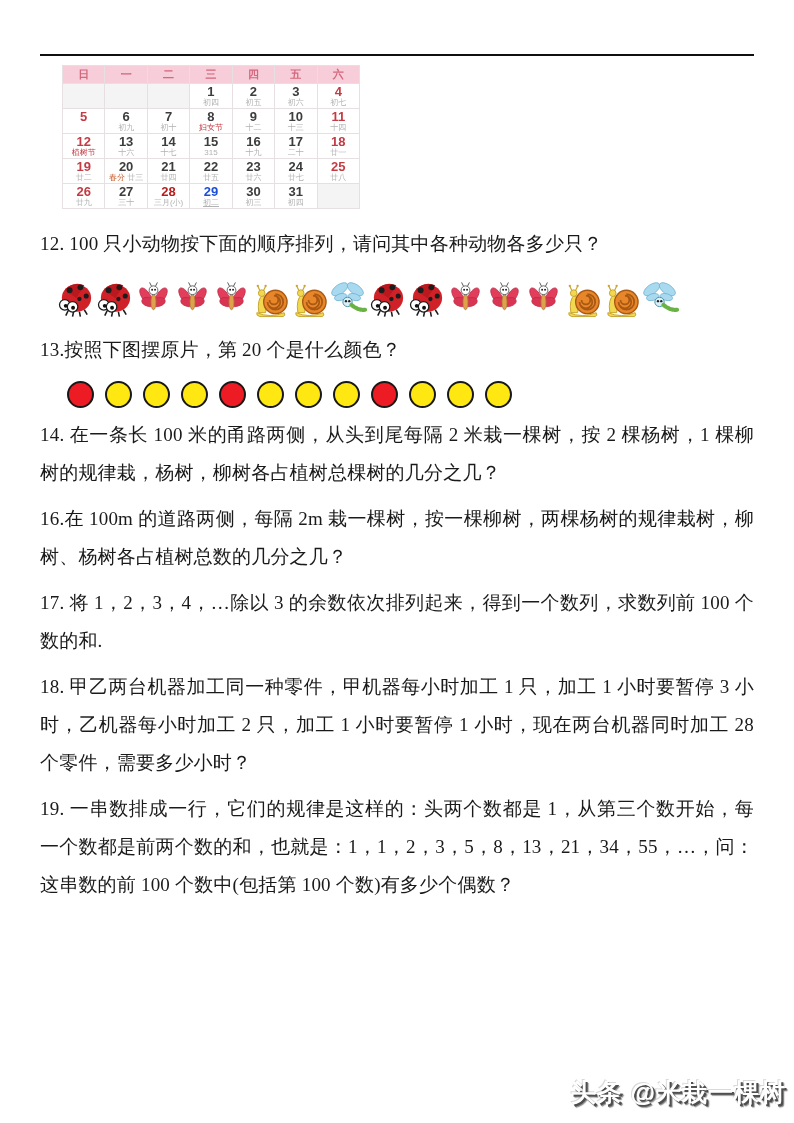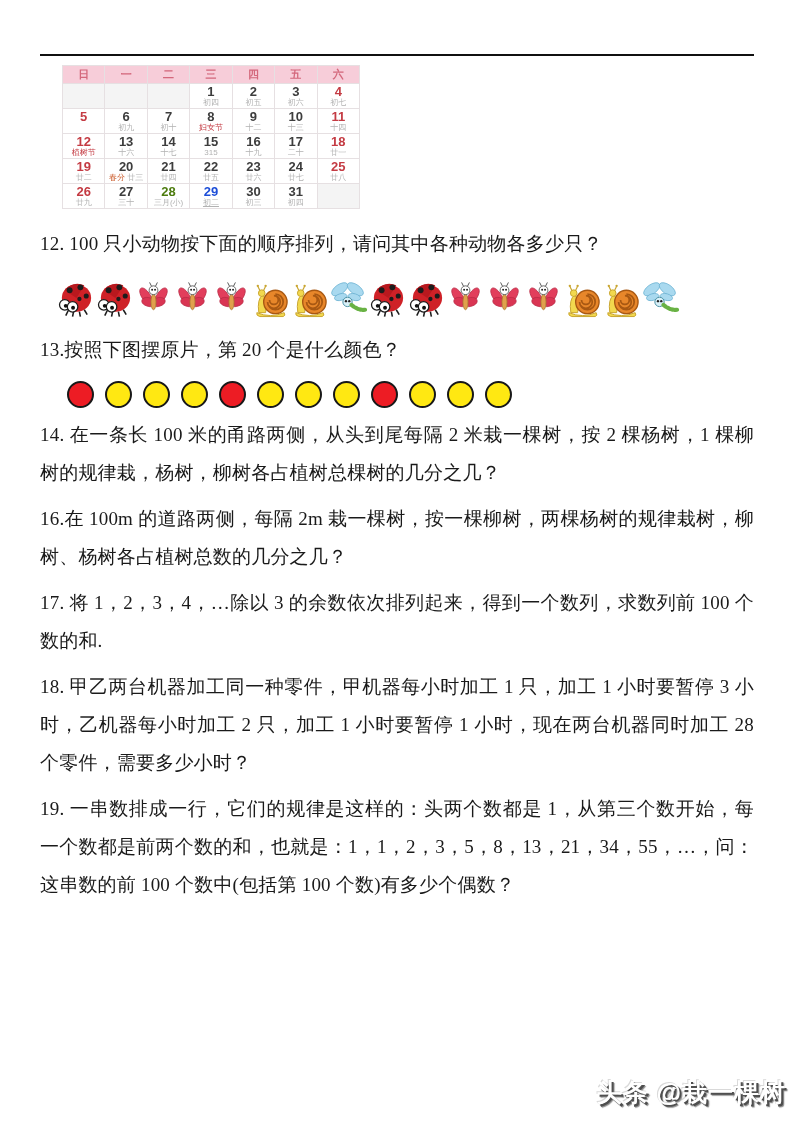--- a/index.html
+++ b/index.html
@@ -212,21 +212,21 @@
         <tr>
           <td class="cal-cell">
             <div class="cal-day" style="color: rgb(196, 59, 67);">26</div>
             <div class="cal-sub"><span style="color: rgb(178, 178, 178);">廿九</span></div>
           </td>
           <td class="cal-cell">
             <div class="cal-day" style="color: rgb(61, 61, 61);">27</div>
             <div class="cal-sub"><span style="color: rgb(178, 178, 178);">三十</span></div>
           </td>
           <td class="cal-cell">
-            <div class="cal-day" style="color: #4d7c0f;">28</div>
+            <div class="cal-day" style="color: #b91c1c;">28</div>
             <div class="cal-sub"><span style="color: rgb(178, 178, 178);">三月(小)</span></div>
           </td>
           <td class="cal-cell">
             <div class="cal-day" style="color: #1d4ed8;">29</div>
             <div class="cal-sub"><span style="color: rgb(178, 178, 178); text-decoration: underline;">初二</span></div>
           </td>
           <td class="cal-cell">
             <div class="cal-day" style="color: rgb(61, 61, 61);">30</div>
             <div class="cal-sub"><span style="color: rgb(178, 178, 178);">初三</span></div>
           </td>
@@ -536,15 +536,15 @@
       <div class="circle-chip" style="background: rgb(255, 232, 18);"></div>
       <div class="circle-chip" style="background: rgb(255, 232, 18);"></div>
     </div>
 
   <p class="q">14. 在一条长 100 米的甬路两侧，从头到尾每隔 2 米栽一棵树，按 2 棵杨树，1 棵柳树的规律栽，杨树，柳树各占植树总棵树的几分之几？</p>
   <p class="q">16.在 100m 的道路两侧，每隔 2m 栽一棵树，按一棵柳树，两棵杨树的规律栽树，柳树、杨树各占植树总数的几分之几？</p>
   <p class="q">17. 将 1，2，3，4，…除以 3 的余数依次排列起来，得到一个数列，求数列前 100 个数的和.</p>
   <p class="q">18. 甲乙两台机器加工同一种零件，甲机器每小时加工 1 只，加工 1 小时要暂停 3 小时，乙机器每小时加工 2 只，加工 1 小时要暂停 1 小时，现在两台机器同时加工 28 个零件，需要多少小时？</p>
   <p class="q">19. 一串数排成一行，它们的规律是这样的：头两个数都是 1，从第三个数开始，每一个数都是前两个数的和，也就是：1，1，2，3，5，8，13，21，34，55，…，问：这串数的前 100 个数中(包括第 100 个数)有多少个偶数？</p>
 
-  <div class="watermark">头条 @栽一棵树</div>
+  <div class="watermark">头条 @米栽一棵树</div>
 
 </div>
 
 </body></html>

